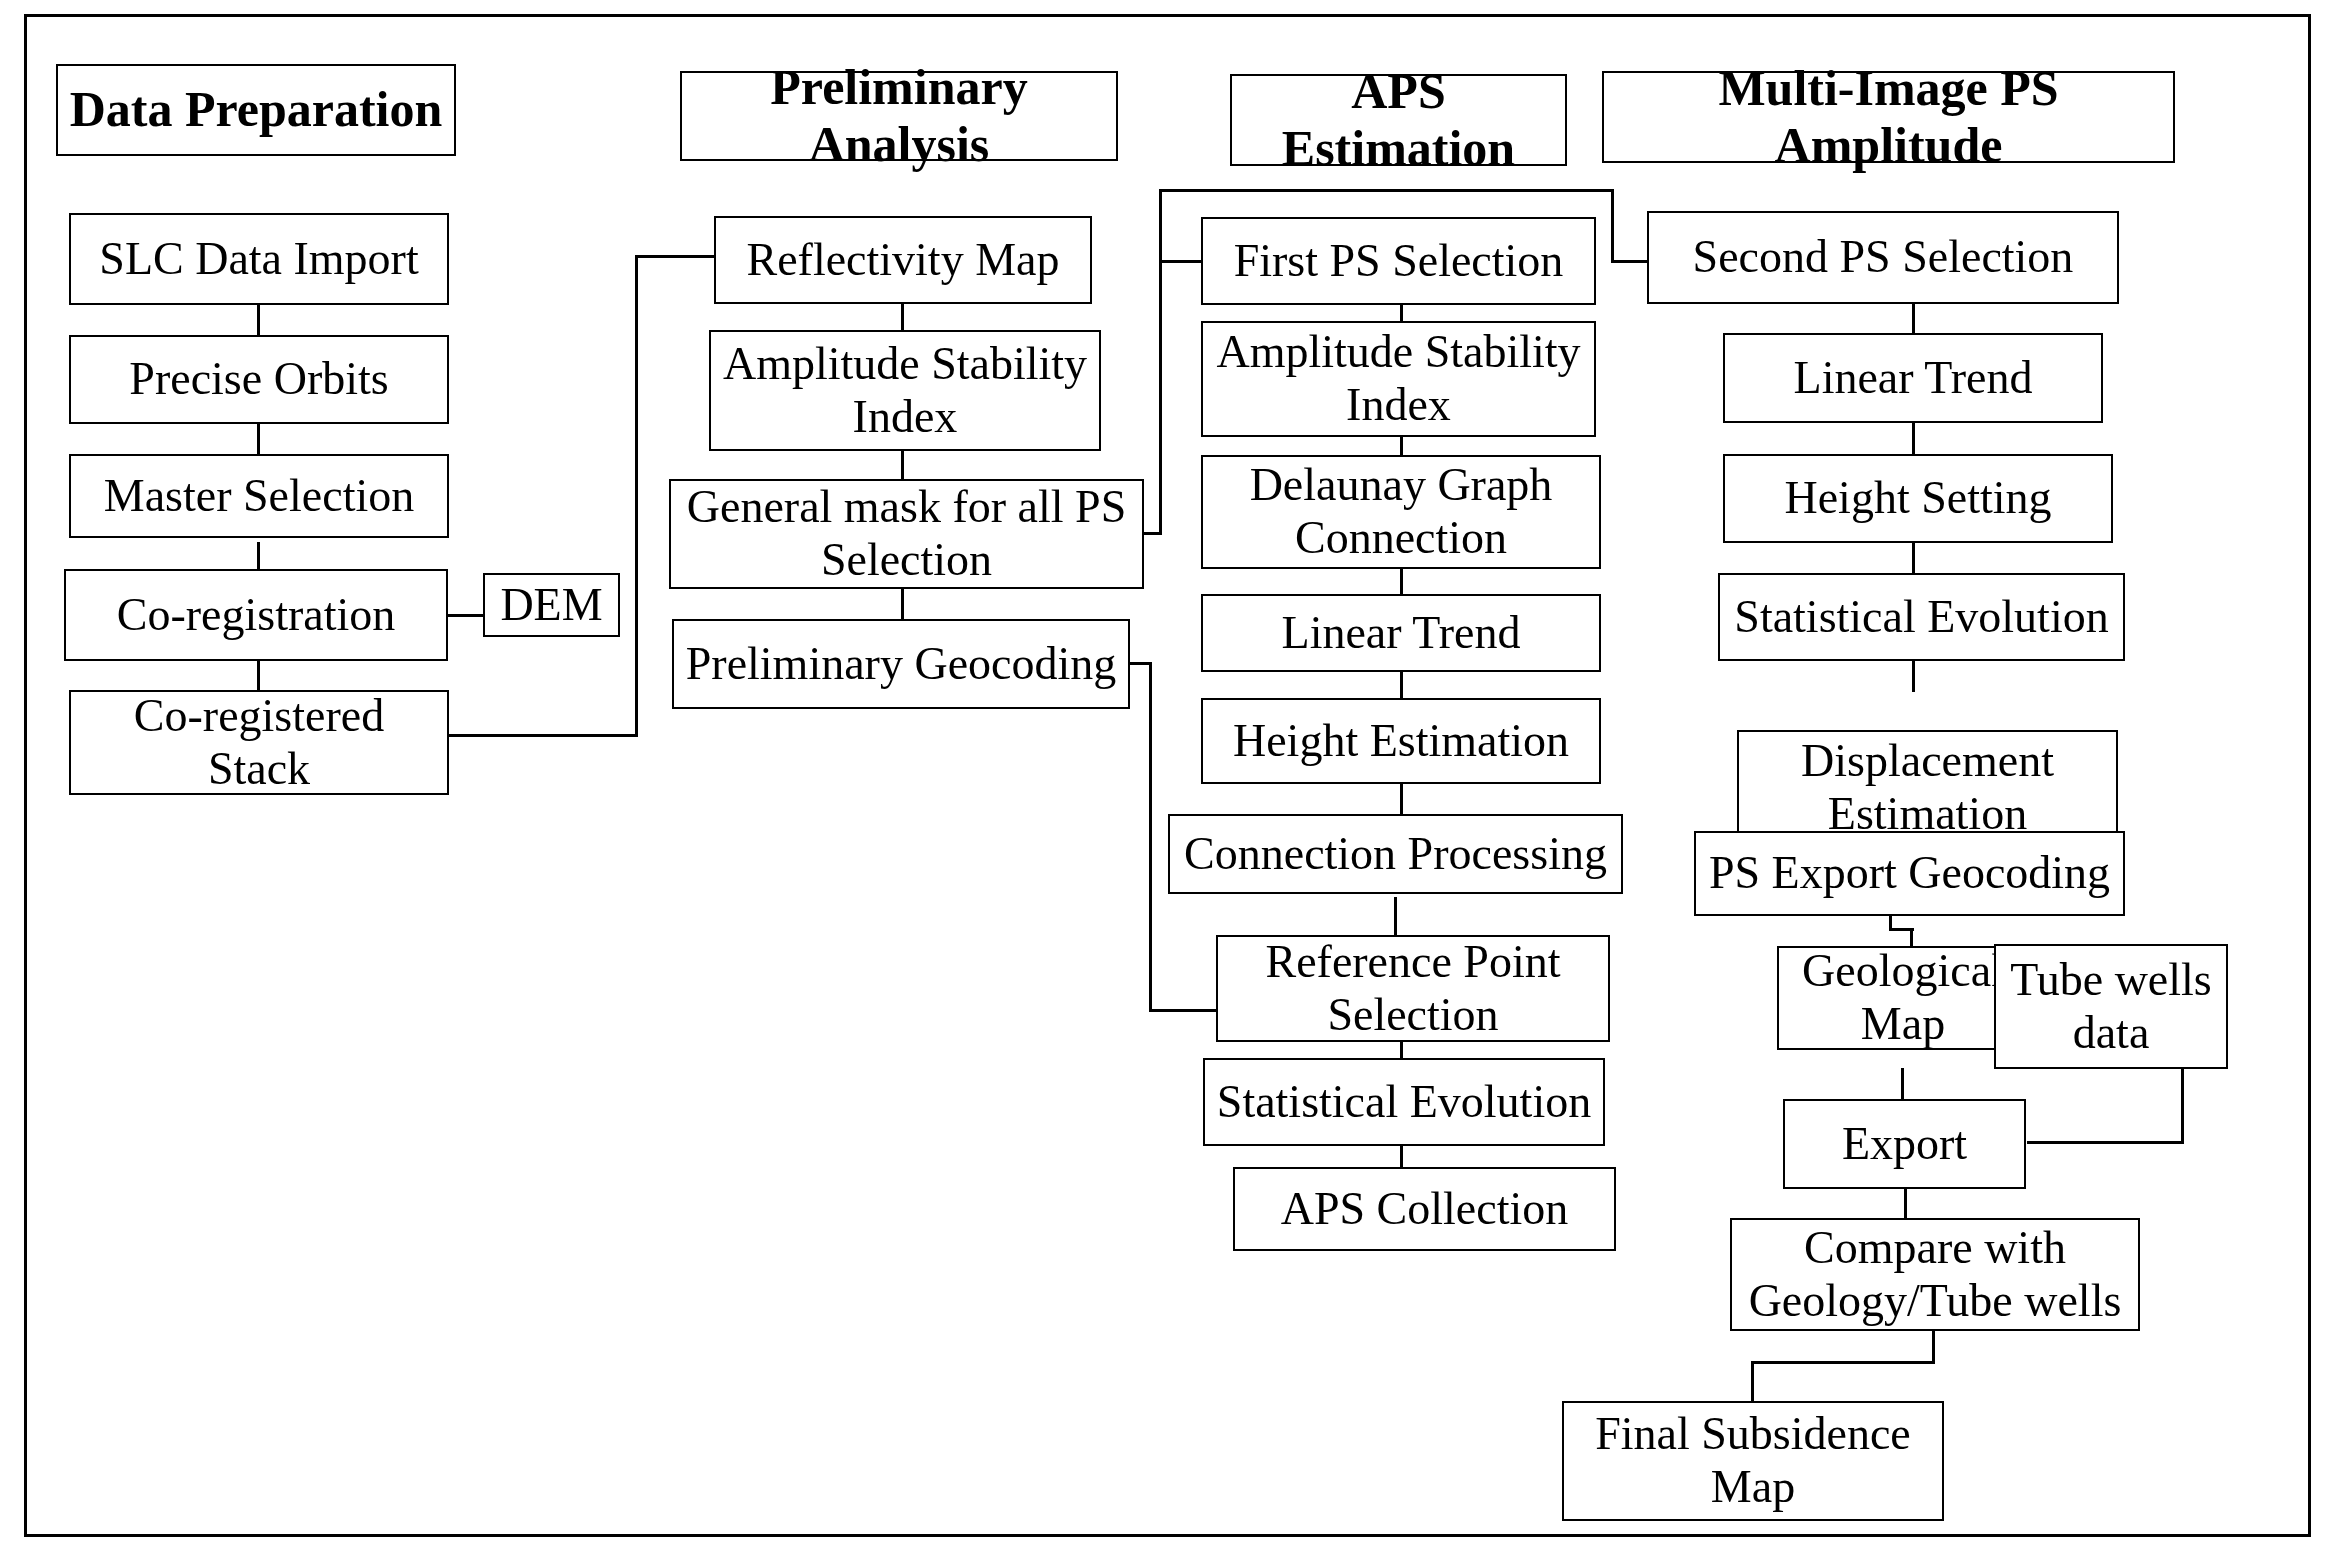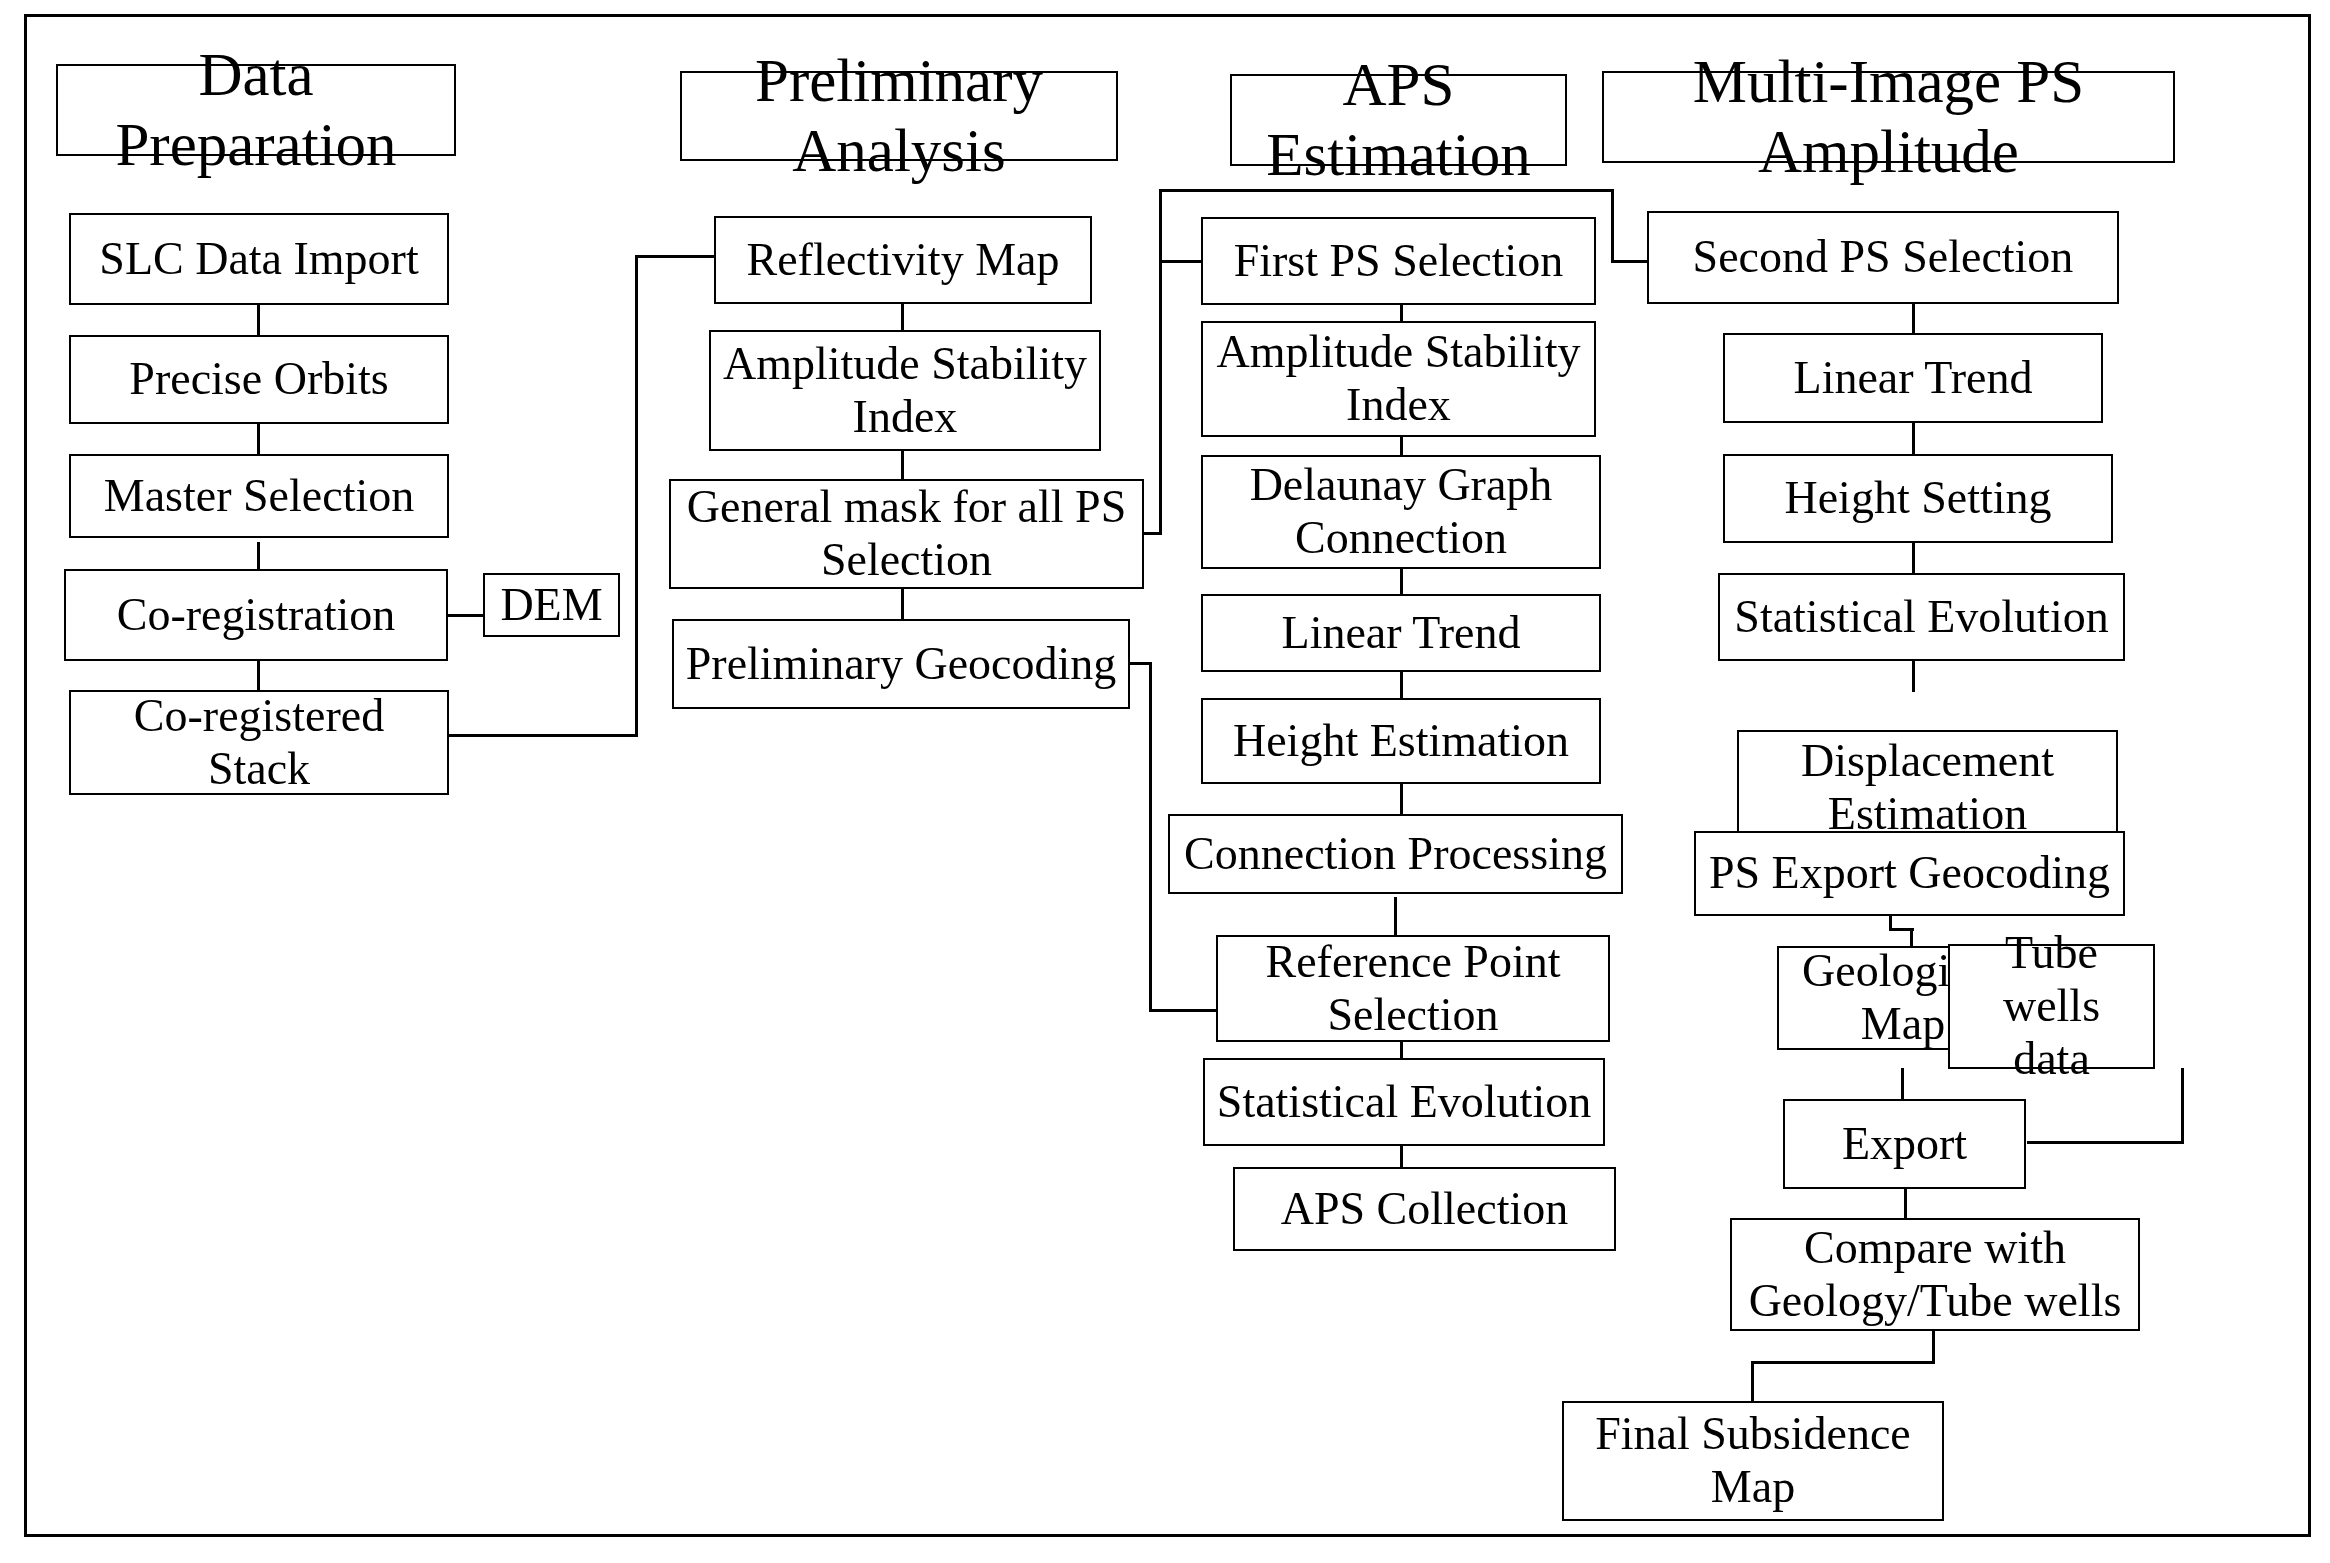--- a/index.html
+++ b/index.html
@@ -33,22 +33,22 @@
     align-items: center;
     justify-content: center;
     text-align: center;
     font-size: 46px;
     line-height: 1.15;
     white-space: pre-line;
     padding: 0 3.4px;
     z-index: 2;
   }
   .header {
-    font-weight: normal;
-    font-size: 61px;
+    font-weight: bold;
+    font-size: 50px;
   }
   .line {
     position: absolute;
     background: #000000;
     z-index: 1;
   }
 </style>
 </head>
 <body>
 
@@ -120,21 +120,21 @@
   <div class="box header" style="left:1602px;top:71px;width:573px;height:92px">Multi-Image PS Amplitude</div>
   <div class="box" style="left:1647px;top:211px;width:472px;height:93px">Second PS Selection</div>
   <div class="box" style="left:1723px;top:333px;width:380px;height:90px">Linear Trend</div>
   <div class="box" style="left:1723px;top:454px;width:390px;height:89px">Height Setting</div>
   <div class="box" style="left:1718px;top:573px;width:407px;height:88px">Statistical Evolution</div>
   <div class="box" style="left:1737px;top:730px;width:381px;height:116px">Displacement
 Estimation</div>
   <div class="box" style="left:1694px;top:831px;width:431px;height:85px">PS Export Geocoding</div>
   <div class="box" style="left:1777px;top:946px;width:252px;height:104px">Geological
 Map</div>
-  <div class="box" style="left:1948px;top:944px;width:207px;height:125px">Tube wells
+  <div class="box" style="left:1994px;top:944px;width:234px;height:125px">Tube wells
 data</div>
   <div class="box" style="left:1783px;top:1099px;width:243px;height:90px">Export</div>
   <div class="box" style="left:1730px;top:1218px;width:410px;height:113px">Compare with
 Geology/Tube wells</div>
   <div class="box" style="left:1562px;top:1401px;width:382px;height:120px">Final Subsidence
 Map</div>
 
   <div class="line" style="left:1912px;top:303px;width:2.9px;height:31px"></div>
   <div class="line" style="left:1912px;top:422px;width:2.9px;height:33px"></div>
   <div class="line" style="left:1912px;top:542px;width:2.9px;height:33px"></div>

